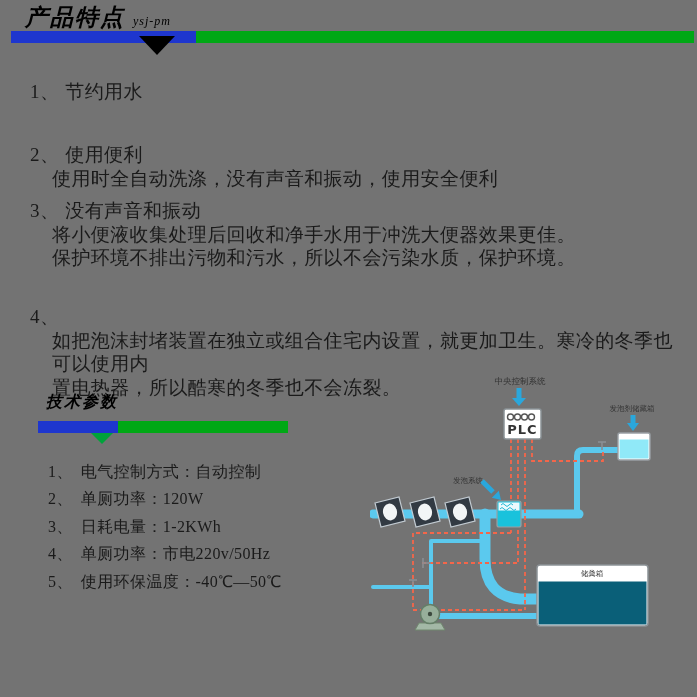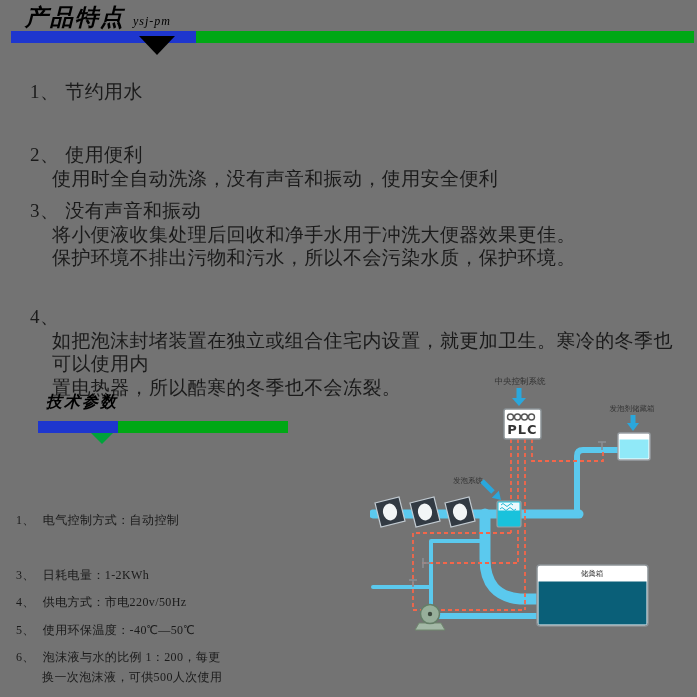--- a/index.html
+++ b/index.html
@@ -31,22 +31,22 @@
   .feature{position:absolute;left:30px;width:650px;font-size:19px;line-height:23.5px;
            letter-spacing:0.4px;}
   .feat-1{top:80px}.feat-2{top:143px}.feat-3{top:199px}.feat-4{top:305px}
   .f-head{white-space:nowrap;}
   .f-head .num{margin-right:6px;}
   .f-line{margin-left:22px;}
   .feat-4 .f-head{display:flex;}
   .feat-4 .f-head .ttl{white-space:normal;}
 
   
-  .tech-item{position:absolute;left:16px;width:330px;font-size:12px;line-height:20px;
-             letter-spacing:0.4px;margin-top:48px;}
+  .tech-item{position:absolute;left:48px;width:330px;font-size:16px;line-height:20px;
+             letter-spacing:0.4px;}
   .tech-item .num{margin-right:8px;}
   .t-1{top:462px}.t-2{top:489px}.t-3{top:517px}.t-4{top:544px}.t-5{top:572px}.t-6{top:599px}
   .t-6 .line2{margin-left:26px;}
 
   
   #diagram{position:absolute;left:370px;top:373px;width:327px;height:290px;}
   #diagram text{font-family:"DejaVu Sans", sans-serif;fill:#333;}
   .plc-text{font-weight:bold;fill:#111;letter-spacing:1px;}
 </style>
 </head>
@@ -91,30 +91,28 @@
 
   <div class="h2">技术参数</div>
   <div class="bar2">
     <div class="blue" style="background:#1E36CE"></div>
     <div class="green" style="background:#00A815"></div>
   </div>
   <div class="tri-green"></div>
 
   <div class="tech-item t-1">
     <span class="num">1、</span><span>电气控制方式：自动控制</span></div>
+  <div class="tech-item t-2">
+    <span class="num">2、</span><span>单厕功率：120W</span></div>
   <div class="tech-item t-3">
     <span class="num">3、</span><span>日耗电量：1-2KWh</span></div>
   <div class="tech-item t-4">
-    <span class="num">4、</span><span>供电方式：市电220v/50Hz</span></div>
+    <span class="num">4、</span><span>单厕功率：市电220v/50Hz</span></div>
   <div class="tech-item t-5">
     <span class="num">5、</span><span>使用环保温度：-40℃—50℃</span></div>
-  <div class="tech-item t-6">
-    <div><span class="num">6、</span><span>泡沫液与水的比例 1：200，每更</span></div>
-    <div class="line2">换一次泡沫液，可供500人次使用</div>
-  </div>
 
   <svg id="diagram" viewBox="0 0 327 290">
 
     <g stroke="#5BC9EE" fill="none" stroke-linecap="round" stroke-linejoin="round">
 
       <path d="M3,141 H209" stroke-width="9"></path>
 
       <path d="M248,77 H213 Q207,77 207,83 V141" stroke-width="6"></path>
 
       <path d="M115,141 V186 Q115,223 150,226 H167" stroke-width="11"></path>

